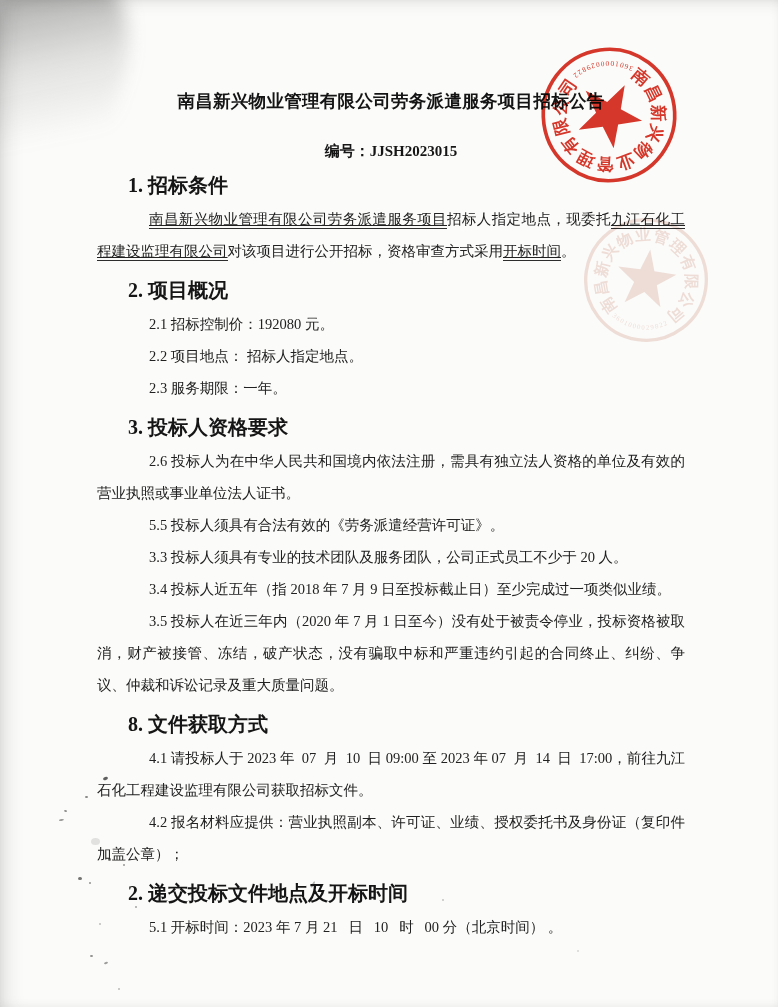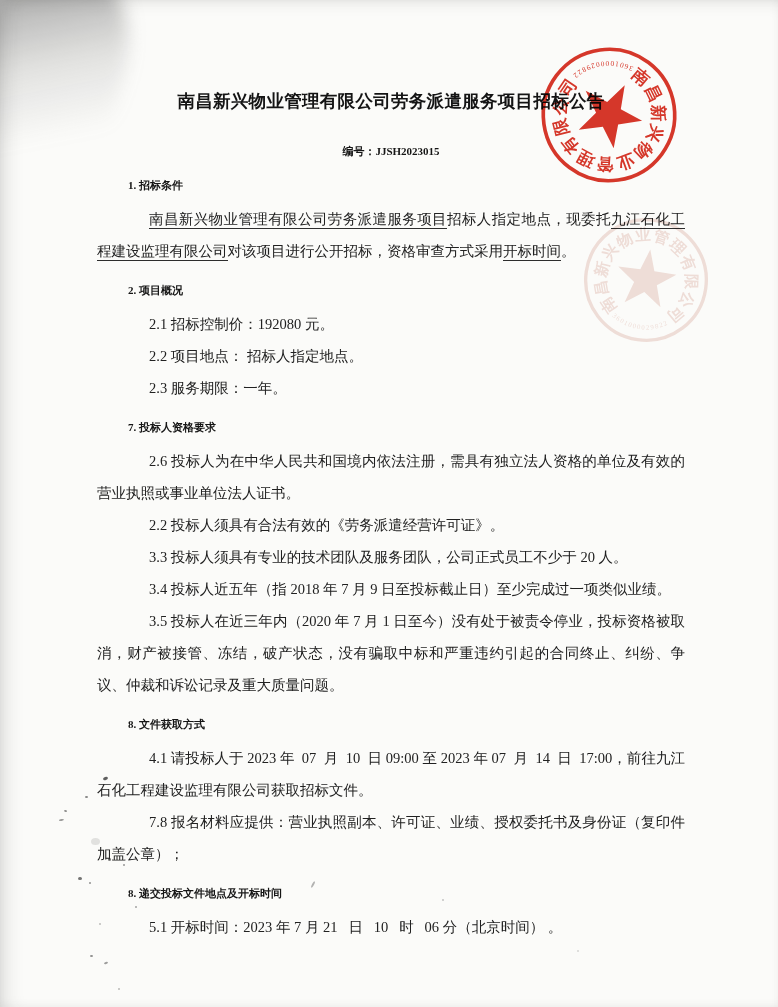--- a/index.html
+++ b/index.html
@@ -25,32 +25,32 @@
     background: linear-gradient(155deg, rgba(55,55,55,.55), rgba(110,110,110,.18) 45%, rgba(0,0,0,0) 72%);
     filter: blur(9px); border-radius: 40%; transform: rotate(14deg);
     pointer-events: none; z-index: 1;
   }
   .doc { position: absolute; left: 97px; top: 0; width: 588px; z-index: 2; }
   .doc-title {
     margin: 88px 0 0; font-size: 17.5px; line-height: 26px;
     font-weight: 700; text-align: center; letter-spacing: .3px; color: #141414;
   }
   .doc-number {
-    margin: 26px 0 0; font-size: 11px; line-height: 22px;
+    margin: 26px 0 0; font-size: 15px; line-height: 22px;
     font-weight: 700; text-align: center; color: #161616;
   }
   .sec-heading {
-    margin: 12px 0 7px 31px; font-size: 11px; line-height: 22px;
+    margin: 12px 0 7px 31px; font-size: 20px; line-height: 22px;
     font-weight: 700; color: #151515;
   }
   .par {
     margin: 0; font-size: 14.5px; line-height: 32px;
     text-indent: 52px; text-align: justify; white-space: pre-wrap; color: #212121;
   }
-  .par .u { border-bottom: 1.2px solid #2d2d2d; padding-bottom: 1px; }
+  .par .u { border-bottom: 1.2px solid #2d2d2d; padding-bottom: 1px; text-decoration: underline; }
   .seal { position: absolute; pointer-events: none; z-index: 4; mix-blend-mode: multiply; }
   .seal svg { width: 100%; height: 100%; overflow: visible; display: block; }
   .seal.main  { left: 536px; top: 42px;  width: 146px; height: 146px; opacity: .93; }
   .seal.ghost { left: 579px; top: 213px; width: 134px; height: 134px; color: #c97f6f; opacity: .24; }
   .speck { position: absolute; background: #2b2b2b; border-radius: 50%; z-index: 3; pointer-events: none; }
 </style>
 </head>
 <body>
 
 <div class="page-shade"></div>
@@ -70,42 +70,42 @@
   <section class="sec">
     <h2 class="sec-heading">2. 项目概况</h2>
     <div class="sec-pars">
           <p class="par">2.1 招标控制价：192080 元。</p>
           <p class="par">2.2 项目地点： 招标人指定地点。</p>
           <p class="par">2.3 服务期限：一年。</p>
         </div>
   </section>
 
   <section class="sec">
-    <h2 class="sec-heading">7. 投标人资格要求</h2>
+    <h2 class="sec-heading">3. 投标人资格要求</h2>
     <div class="sec-pars">
           <p class="par">2.6 投标人为在中华人民共和国境内依法注册，需具有独立法人资格的单位及有效的营业执照或事业单位法人证书。</p>
-          <p class="par">2.2 投标人须具有合法有效的《劳务派遣经营许可证》。</p>
+          <p class="par">5.5 投标人须具有合法有效的《劳务派遣经营许可证》。</p>
           <p class="par">3.3 投标人须具有专业的技术团队及服务团队，公司正式员工不少于 20 人。</p>
           <p class="par">3.4 投标人近五年（指 2018 年 7 月 9 日至投标截止日）至少完成过一项类似业绩。</p>
           <p class="par">3.5 投标人在近三年内（2020 年 7 月 1 日至今）没有处于被责令停业，投标资格被取消，财产被接管、冻结，破产状态，没有骗取中标和严重违约引起的合同终止、纠纷、争议、仲裁和诉讼记录及重大质量问题。</p>
         </div>
   </section>
 
   <section class="sec">
     <h2 class="sec-heading">8. 文件获取方式</h2>
     <div class="sec-pars">
           <p class="par">4.1 请投标人于 2023 年  07  月  10  日 09:00 至 2023 年 07  月  14  日  17:00，前往九江石化工程建设监理有限公司获取招标文件。</p>
-          <p class="par">7.8 报名材料应提供：营业执照副本、许可证、业绩、授权委托书及身份证（复印件加盖公章）；</p>
+          <p class="par">4.2 报名材料应提供：营业执照副本、许可证、业绩、授权委托书及身份证（复印件加盖公章）；</p>
         </div>
   </section>
 
   <section class="sec">
-    <h2 class="sec-heading">8. 递交投标文件地点及开标时间</h2>
+    <h2 class="sec-heading">2. 递交投标文件地点及开标时间</h2>
     <div class="sec-pars">
-          <p class="par">5.1 开标时间：2023 年 7 月 21   日   10   时   06 分（北京时间） 。</p>
+          <p class="par">5.1 开标时间：2023 年 7 月 21   日   10   时   00 分（北京时间） 。</p>
         </div>
   </section>
 </div>
 </main>
 
 <div class="seal main" style="color: rgb(214, 40, 26);">
   <svg viewBox="0 0 200 200">
       <g transform="rotate(172 100 100)">
         <circle cx="100" cy="100" r="90" fill="none" stroke="currentColor" stroke-width="5"></circle>
         <polygon points="100,54 110.6,85.4 143.8,85.8 117.1,105.6 127,137.2 100,118 73,137.2 82.9,105.6 56.2,85.8 89.4,85.4" fill="currentColor"></polygon>

